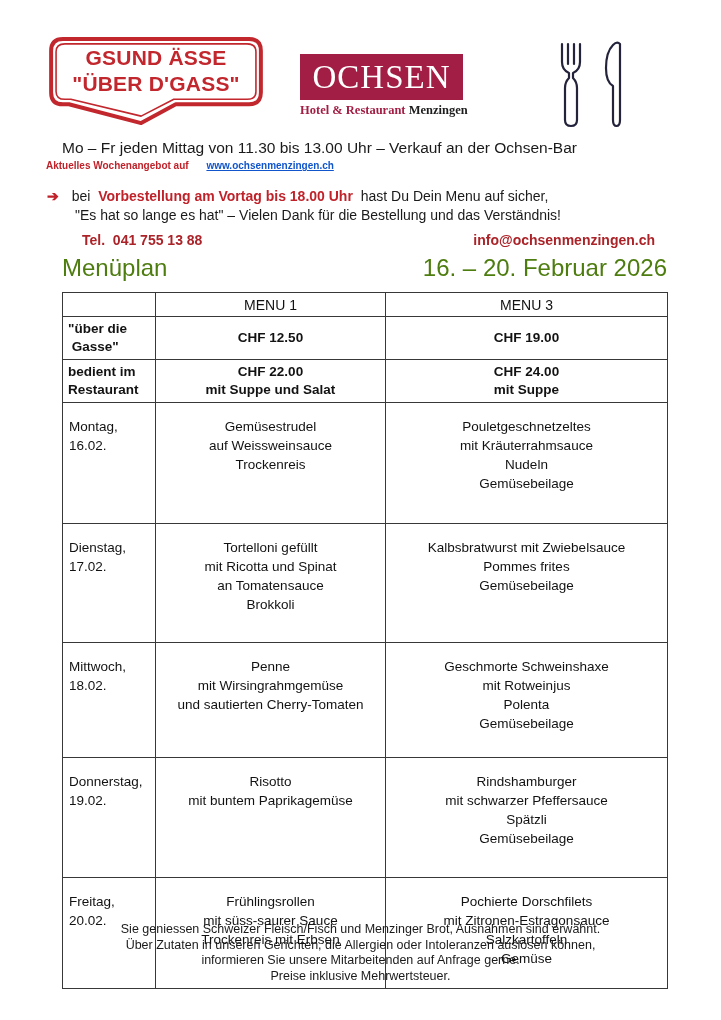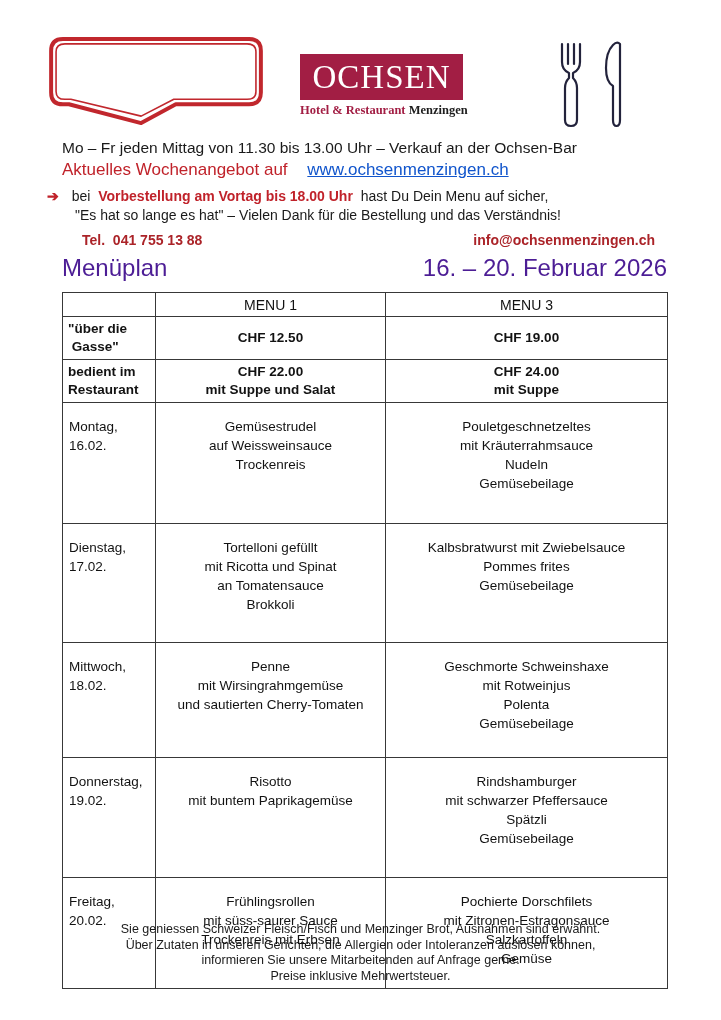--- a/index.html
+++ b/index.html
@@ -33,39 +33,39 @@
     margin-top:3px;width:163px;text-align:left;
     font-family:"Liberation Serif", serif;font-weight:bold;font-size:12.5px;
     white-space:nowrap;
   }
   .brand-sub .red{color:#a21e44;}
   .brand-sub .dark{color:#1d1d1d;}
   .cutlery{position:absolute;left:552px;top:40px;}
   
   .line{position:absolute;white-space:nowrap;}
   .hours{left:62px;top:139px;font-size:15.5px;color:#1a1a1a;}
-  .offer{left:62px;top:160px;font-size:17px;font-weight:normal;}
+  .offer{left:46px;top:160px;font-size:10px;font-weight:bold;}
   .offer .red{color:#c0222a;}
   .offer .link{color:#1155cc;text-decoration:underline;margin-left:15px;}
   .preorder{left:47px;top:188px;font-size:14px;color:#1a1a1a;}
   .preorder .arrow{color:#c0222a;font-weight:bold;margin-right:9px;}
   .preorder .pre{margin-right:4px;}
   .preorder .hl{color:#c0222a;font-weight:bold;margin-right:4px;}
   .quote{left:75px;top:207px;font-size:14px;color:#1a1a1a;}
   .contact{
     position:absolute;left:82px;top:232px;width:573px;
     display:flex;justify-content:space-between;
     font-size:14px;font-weight:bold;color:#ab2328;
   }
   .contact .phone{white-space:pre;}
   
   .titlerow{
     position:absolute;left:62px;top:254px;width:605px;
     display:flex;justify-content:space-between;align-items:baseline;
-    font-size:24px;color:#4c1d95;
+    font-size:24px;color:#4d7c0f;
   }
   
   table.menu{
     position:absolute;left:62px;top:292px;width:605px;
     border-collapse:collapse;table-layout:fixed;
     font-size:13.5px;color:#121212;
   }
   table.menu td{
     border:1px solid #383838;
     padding:0;vertical-align:middle;
@@ -93,20 +93,24 @@
 </head>
 <body>
 
 <div class="page">
 
   <div class="badge">
     <svg width="218" height="94" viewBox="0 0 220 95">
       <path d="M 16 4 H 204 Q 216 4 216 16 V 58 Q 216 70 204 70 H 130 L 95 89 L 22 70 H 16 Q 4 70 4 58 V 16 Q 4 4 16 4 Z" fill="none" stroke="#c1272d" stroke-width="4" stroke-linejoin="round"></path>
       <path d="M 18 9 H 202 Q 211 9 211 17 V 57 Q 211 65 202 65 H 128 L 95 82 L 24 65 H 18 Q 9 65 9 57 V 17 Q 9 9 18 9 Z" fill="none" stroke="#c1272d" stroke-width="1.6" stroke-linejoin="round"></path>
     </svg>
+    <div class="badge-text">
+      <span>GSUND ÄSSE</span>
+      <span>"ÜBER D'GASS"</span>
+    </div>
   </div>
 
   <div class="brand">
     <div class="brand-box">
       <span class="brand-name">OCHSEN</span>
     </div>
     <div class="brand-sub">
       <span class="red">Hotel &amp; Restaurant</span>
       <span class="dark">Menzingen</span>
     </div>

